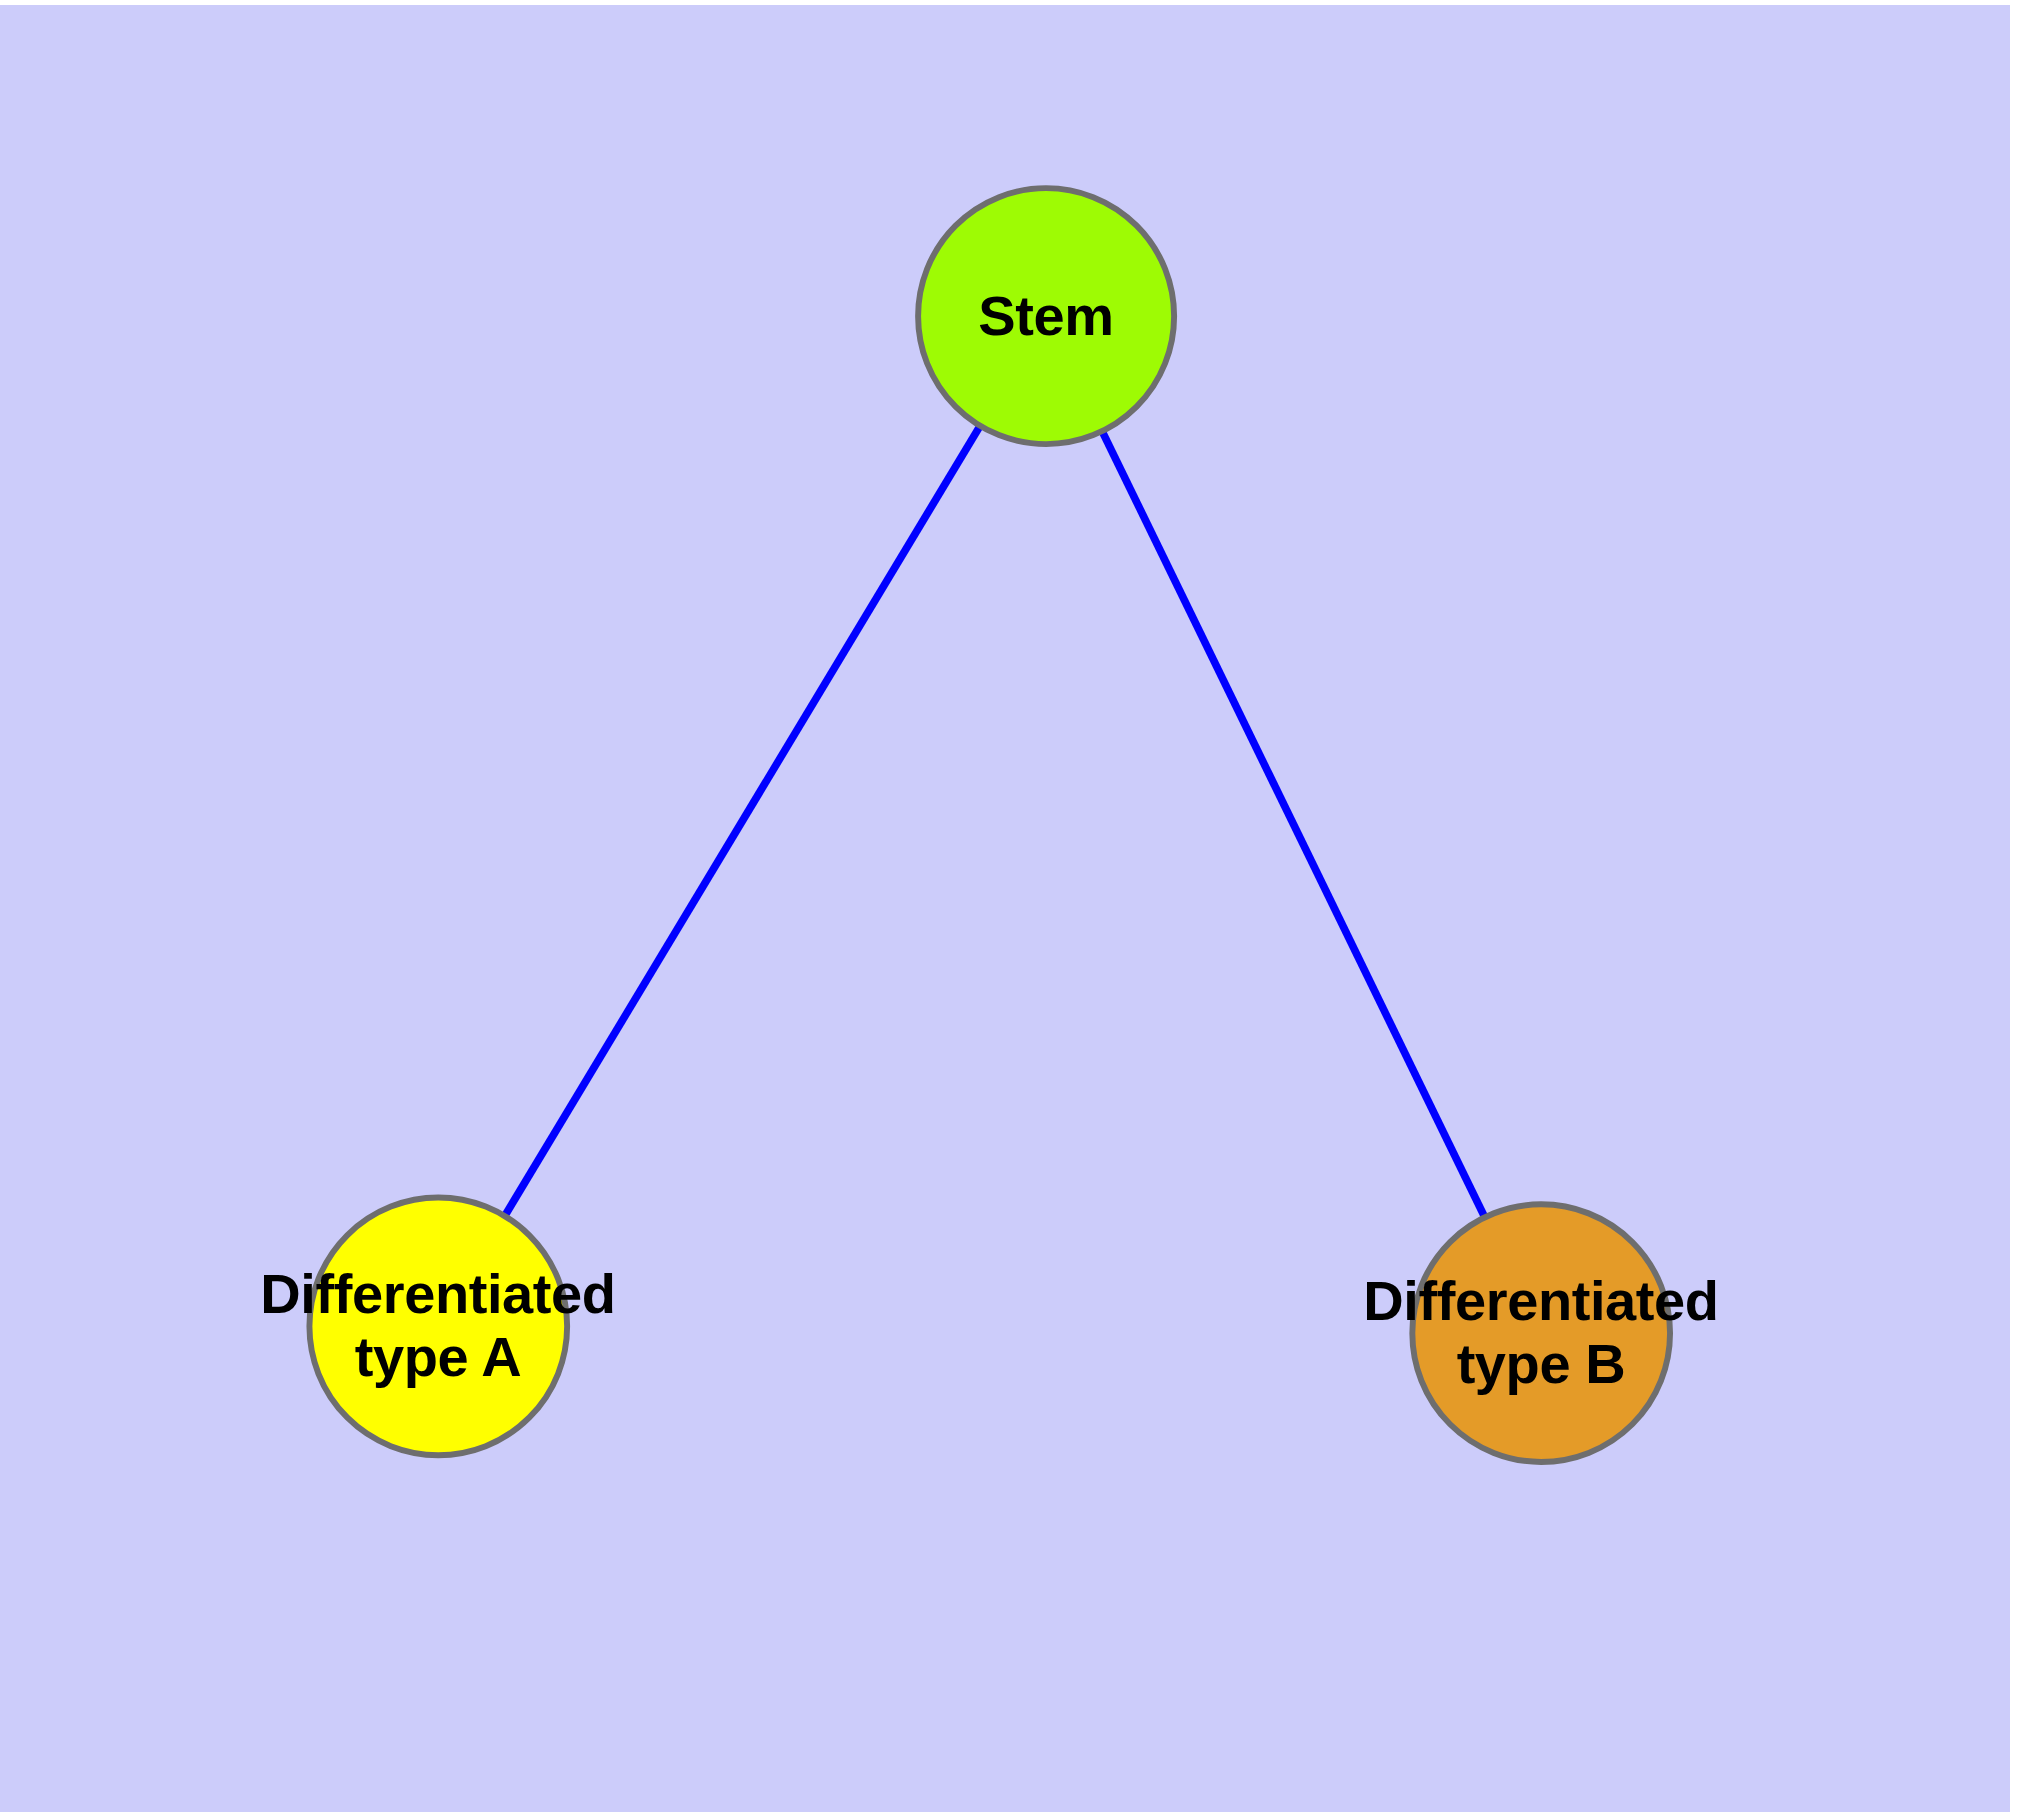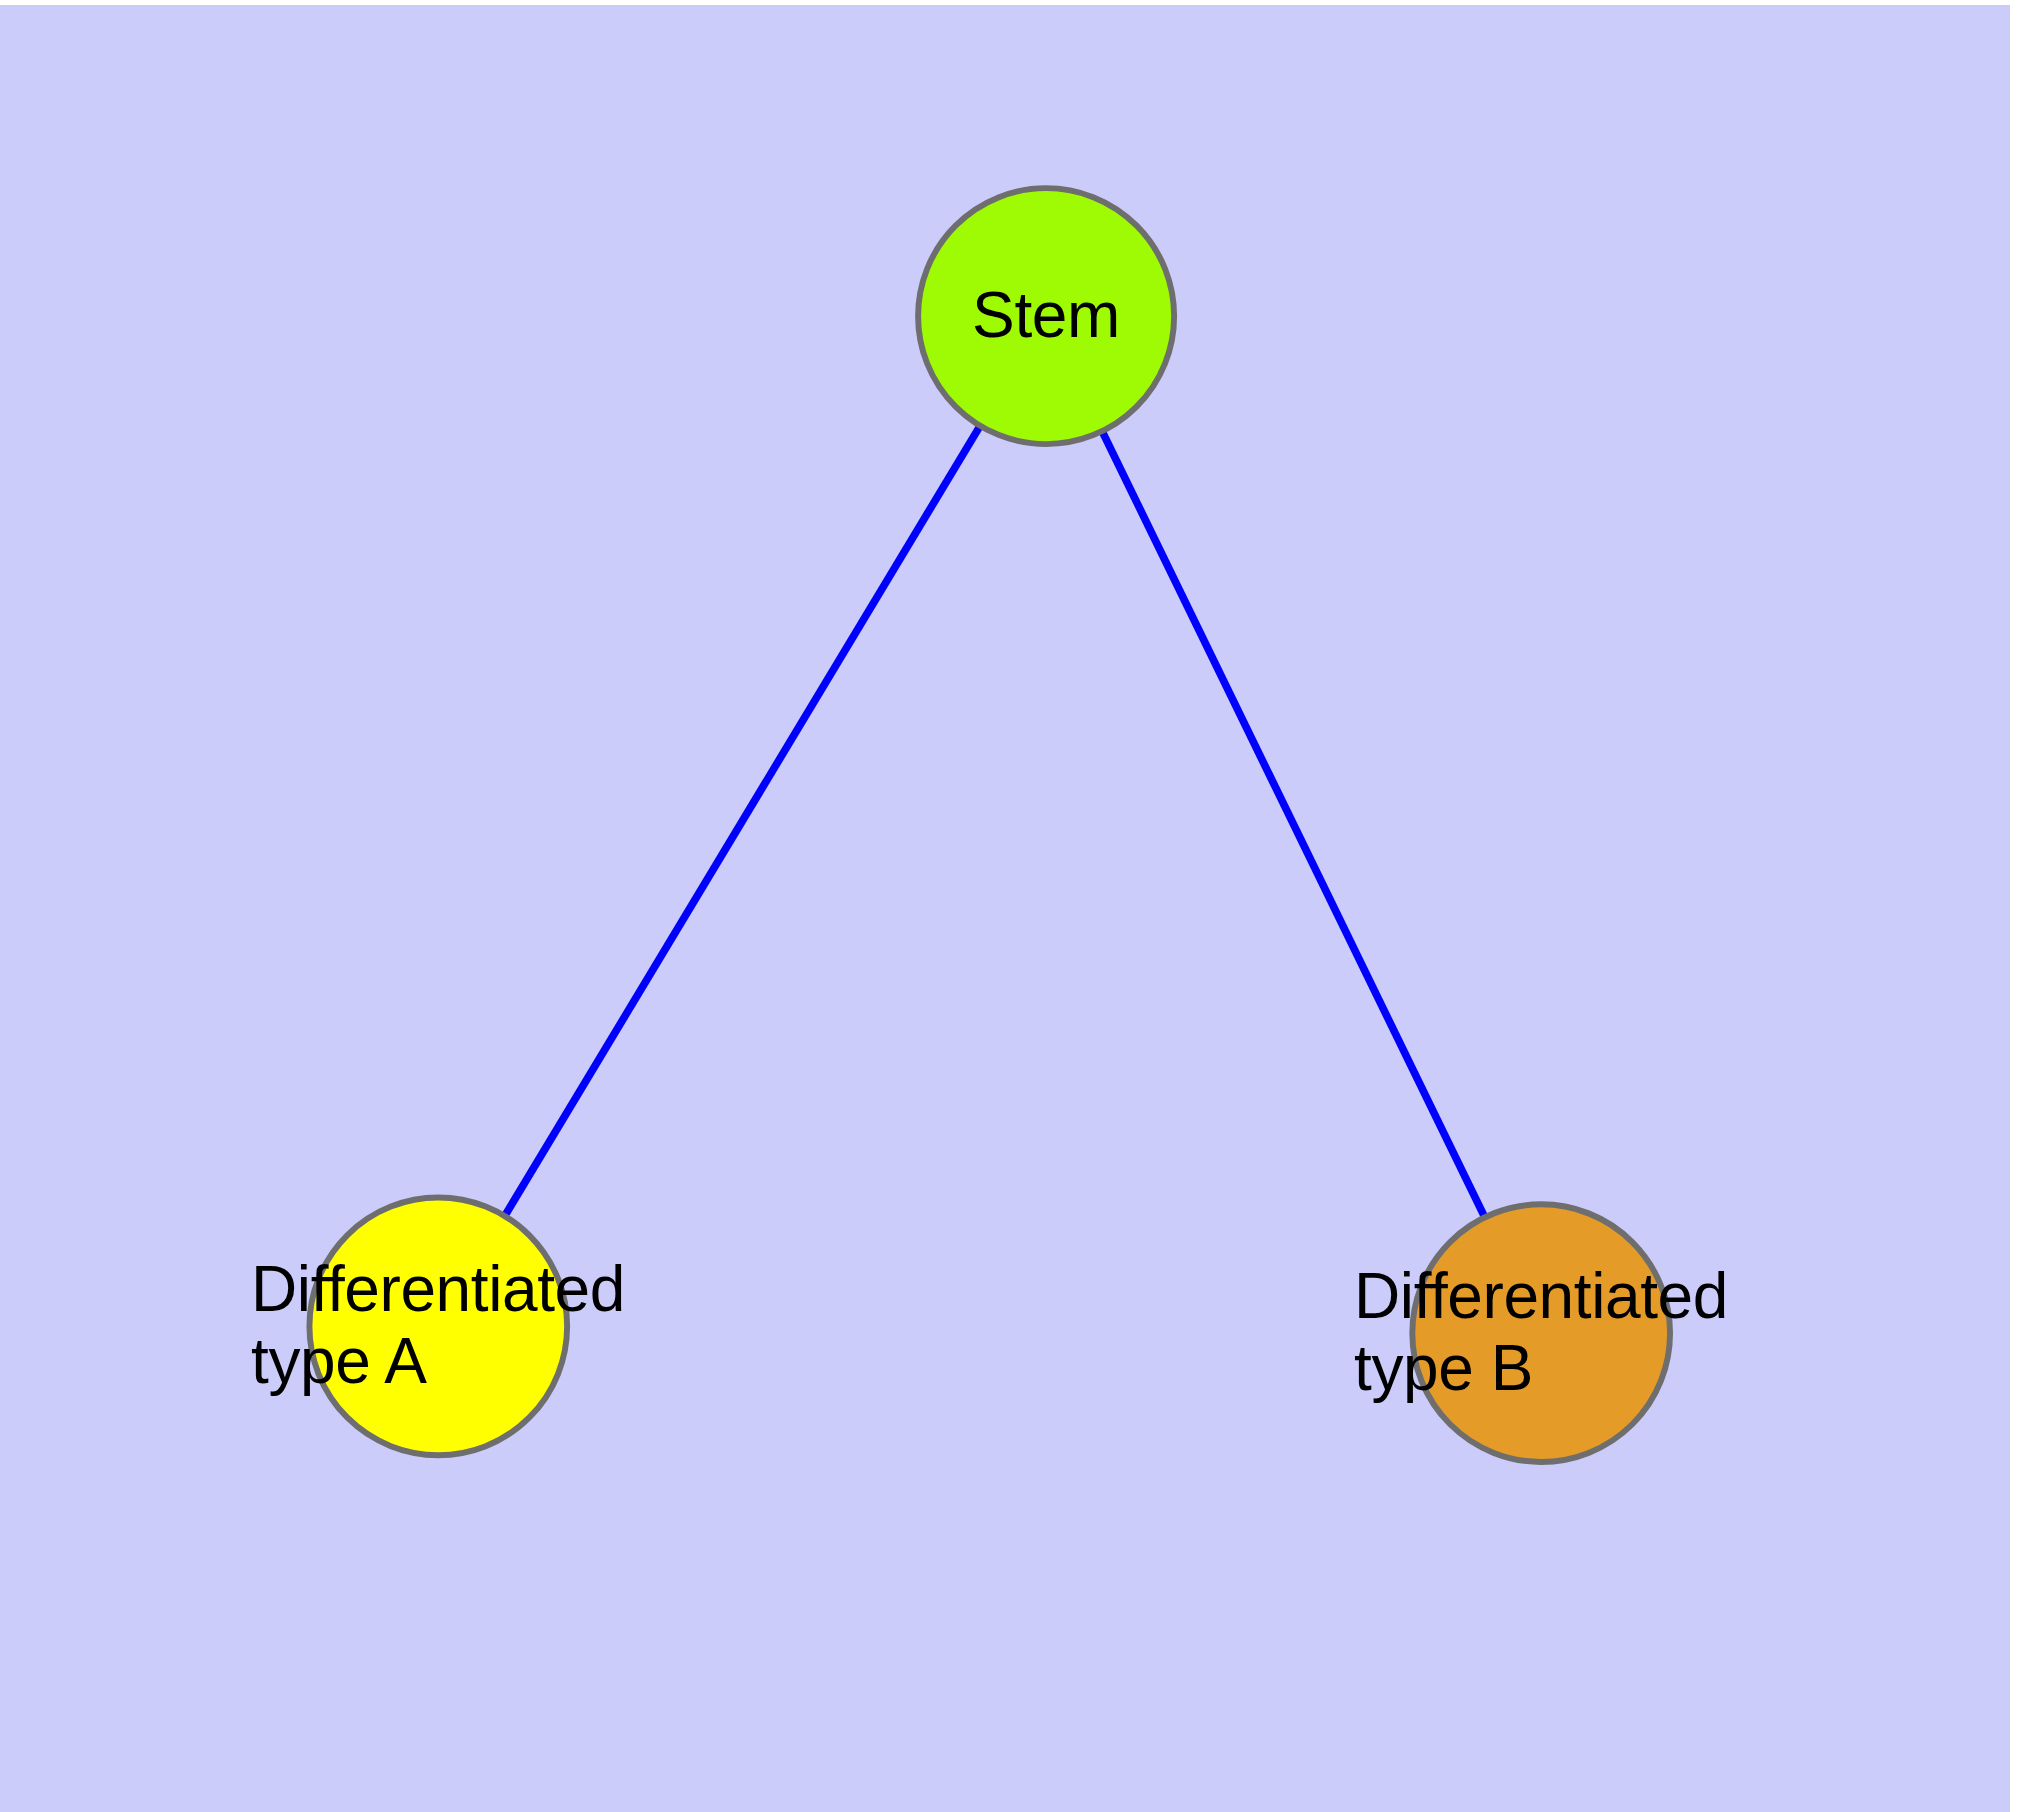--- a/index.html
+++ b/index.html
@@ -37,24 +37,24 @@
     stroke-width: 7;
   }
   .graph-edge-line {
     stroke: #0000ff;
     stroke-width: 9;
     stroke-linecap: butt;
   }
   .node-label {
     position: absolute;
     color: #000000;
-    font-weight: normal;
-    font-size: 64px;
+    font-weight: bold;
+    font-size: 56px;
     line-height: 1.12;
-    text-align: left;
+    text-align: center;
     white-space: pre;
     letter-spacing: -0.4px;
     transform: translate(-50%, -50%);
     pointer-events: none;
   }
 </style>
 </head>
 <body>
 
 <div id="canvas">

